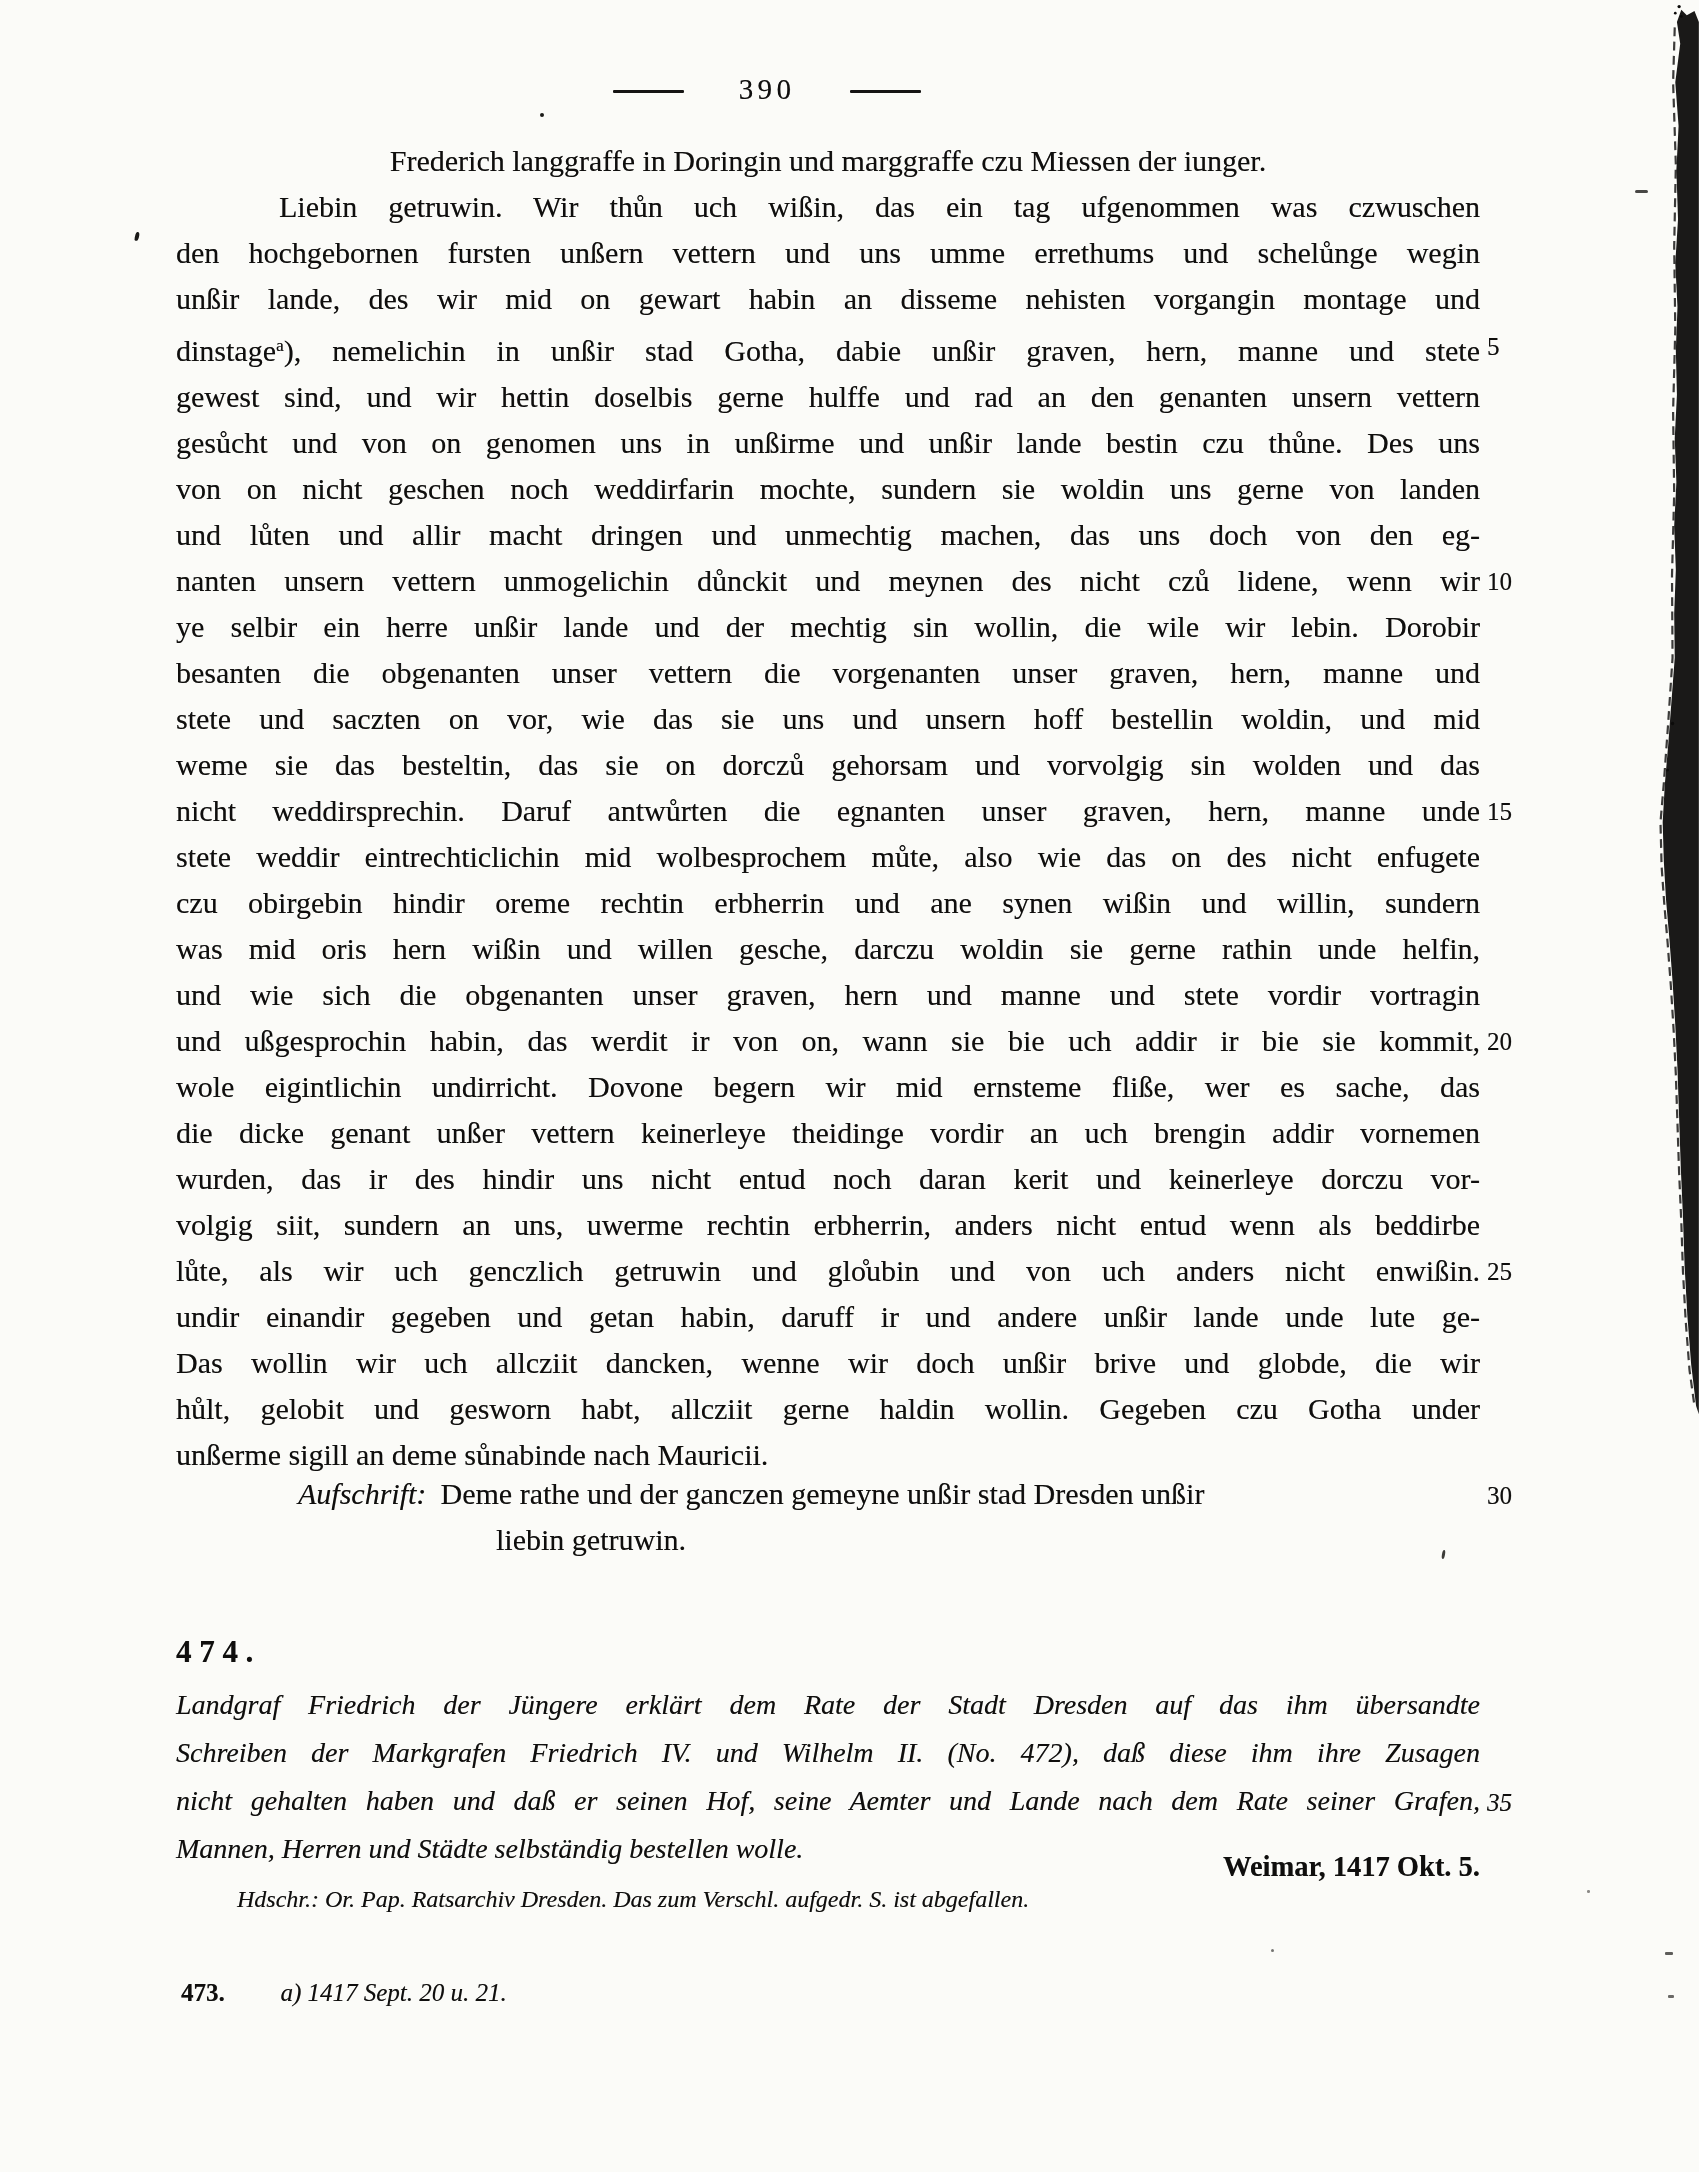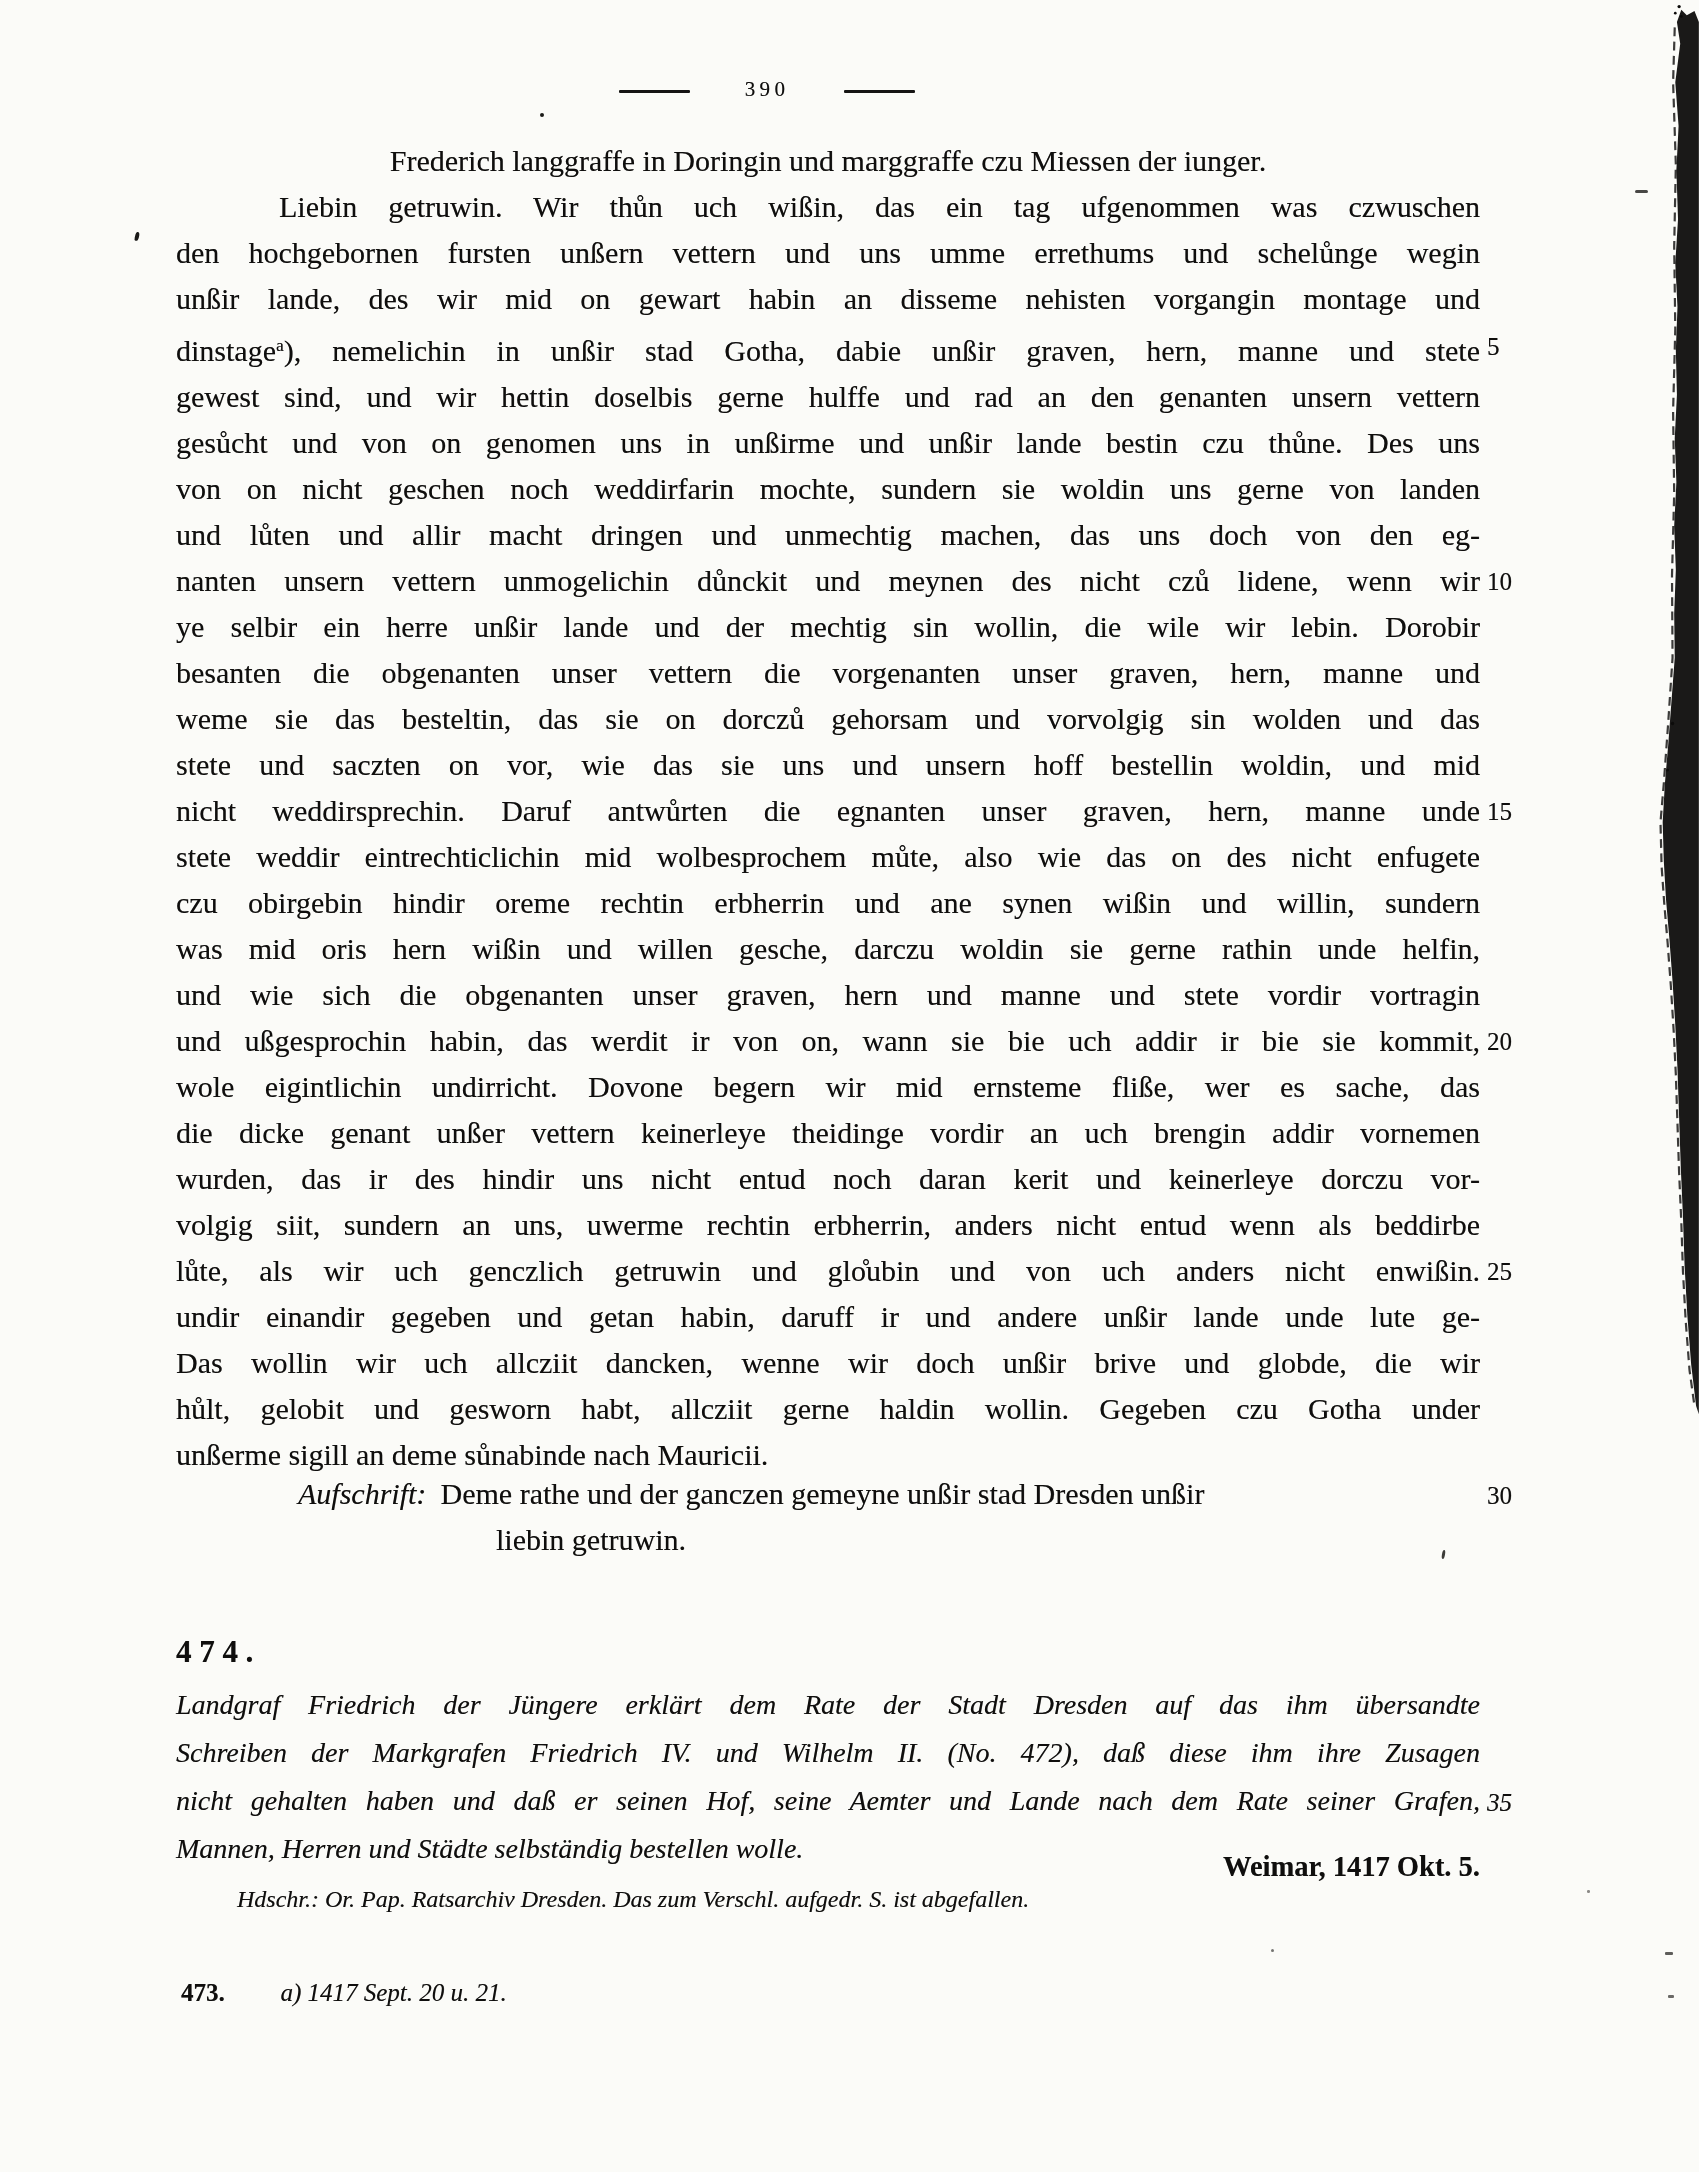--- a/index.html
+++ b/index.html
@@ -6,21 +6,21 @@
   body{
     width:1700px;height:2172px;position:relative;overflow:hidden;
     background:#fbfbf8;color:#0f0e0d;
     font-family:"Liberation Serif","DejaVu Serif",serif;
     text-shadow:0.2px 0.2px 0 rgba(10,10,10,0.45);
   }
   .page{position:absolute;inset:0;}
   
   .pgheader{position:absolute;top:70px;left:0;width:1534px;height:38px;
     display:flex;align-items:center;justify-content:center;gap:55px;}
-  .pgnum{font-size:21px;letter-spacing:4.4px;}
+  .pgnum{font-size:29px;letter-spacing:4.4px;}
   .hrule{width:71px;height:3.3px;background:#151413;border-radius:1.1px;margin-top:5.5px;}
   
   .textcol{position:absolute;left:176px;top:138px;width:1304px;
     font-size:30px;line-height:46px;}
   .row{position:relative;}
   .j{text-align:justify;text-align-last:justify;}
   .indent{text-indent:103px;}
   .center{text-align:center;text-align-last:center;}
   .mnum{position:absolute;left:1311px;top:1.6px;font-size:25px;text-align:left;white-space:nowrap;}
   .sup{font-size:0.58em;vertical-align:0.55em;}
@@ -63,22 +63,22 @@
     <div class="row j"><span>den hochgebornen fursten unßern vettern und uns umme errethums und schelůnge wegin</span><span class="mnum"></span></div>
     <div class="row j"><span>unßir lande, des wir mid on gewart habin an disseme nehisten vorgangin montage und</span><span class="mnum"></span></div>
     <div class="row j"><span>dinstage</span><span class="sup">a</span><span>), nemelichin in unßir stad Gotha, dabie unßir graven, hern, manne und stete</span><span class="mnum">5</span></div>
     <div class="row j"><span>gewest sind, und wir hettin doselbis gerne hulffe und rad an den genanten unsern vettern</span><span class="mnum"></span></div>
     <div class="row j"><span>gesůcht und von on genomen uns in unßirme und unßir lande bestin czu thůne. Des uns</span><span class="mnum"></span></div>
     <div class="row j"><span>von on nicht geschen noch weddirfarin mochte, sundern sie woldin uns gerne von landen</span><span class="mnum"></span></div>
     <div class="row j"><span>und lůten und allir macht dringen und unmechtig machen, das uns doch von den eg-</span><span class="mnum"></span></div>
     <div class="row j"><span>nanten unsern vettern unmogelichin důnckit und meynen des nicht czů lidene, wenn wir</span><span class="mnum">10</span></div>
     <div class="row j"><span>ye selbir ein herre unßir lande und der mechtig sin wollin, die wile wir lebin. Dorobir</span><span class="mnum"></span></div>
     <div class="row j"><span>besanten die obgenanten unser vettern die vorgenanten unser graven, hern, manne und</span><span class="mnum"></span></div>
+    <div class="row j"><span>stete und saczten on vor, wie das sie uns und unsern hoff bestellin woldin, und mid</span><span class="mnum"></span></div>
     <div class="row j"><span>weme sie das besteltin, das sie on dorczů gehorsam und vorvolgig sin wolden und das</span><span class="mnum"></span></div>
-    <div class="row j"><span>stete und saczten on vor, wie das sie uns und unsern hoff bestellin woldin, und mid</span><span class="mnum"></span></div>
     <div class="row j"><span>nicht weddirsprechin. Daruf antwůrten die egnanten unser graven, hern, manne unde</span><span class="mnum">15</span></div>
     <div class="row j"><span>stete weddir eintrechticlichin mid wolbesprochem můte, also wie das on des nicht enfugete</span><span class="mnum"></span></div>
     <div class="row j"><span>czu obirgebin hindir oreme rechtin erbherrin und ane synen wißin und willin, sundern</span><span class="mnum"></span></div>
     <div class="row j"><span>was mid oris hern wißin und willen gesche, darczu woldin sie gerne rathin unde helfin,</span><span class="mnum"></span></div>
     <div class="row j"><span>und wie sich die obgenanten unser graven, hern und manne und stete vordir vortragin</span><span class="mnum"></span></div>
     <div class="row j"><span>und ußgesprochin habin, das werdit ir von on, wann sie bie uch addir ir bie sie kommit,</span><span class="mnum">20</span></div>
     <div class="row j"><span>wole eigintlichin undirricht. Dovone begern wir mid ernsteme fliße, wer es sache, das</span><span class="mnum"></span></div>
     <div class="row j"><span>die dicke genant unßer vettern keinerleye theidinge vordir an uch brengin addir vornemen</span><span class="mnum"></span></div>
     <div class="row j"><span>wurden, das ir des hindir uns nicht entud noch daran kerit und keinerleye dorczu vor-</span><span class="mnum"></span></div>
     <div class="row j"><span>volgig siit, sundern an uns, uwerme rechtin erbherrin, anders nicht entud wenn als beddirbe</span><span class="mnum"></span></div>

